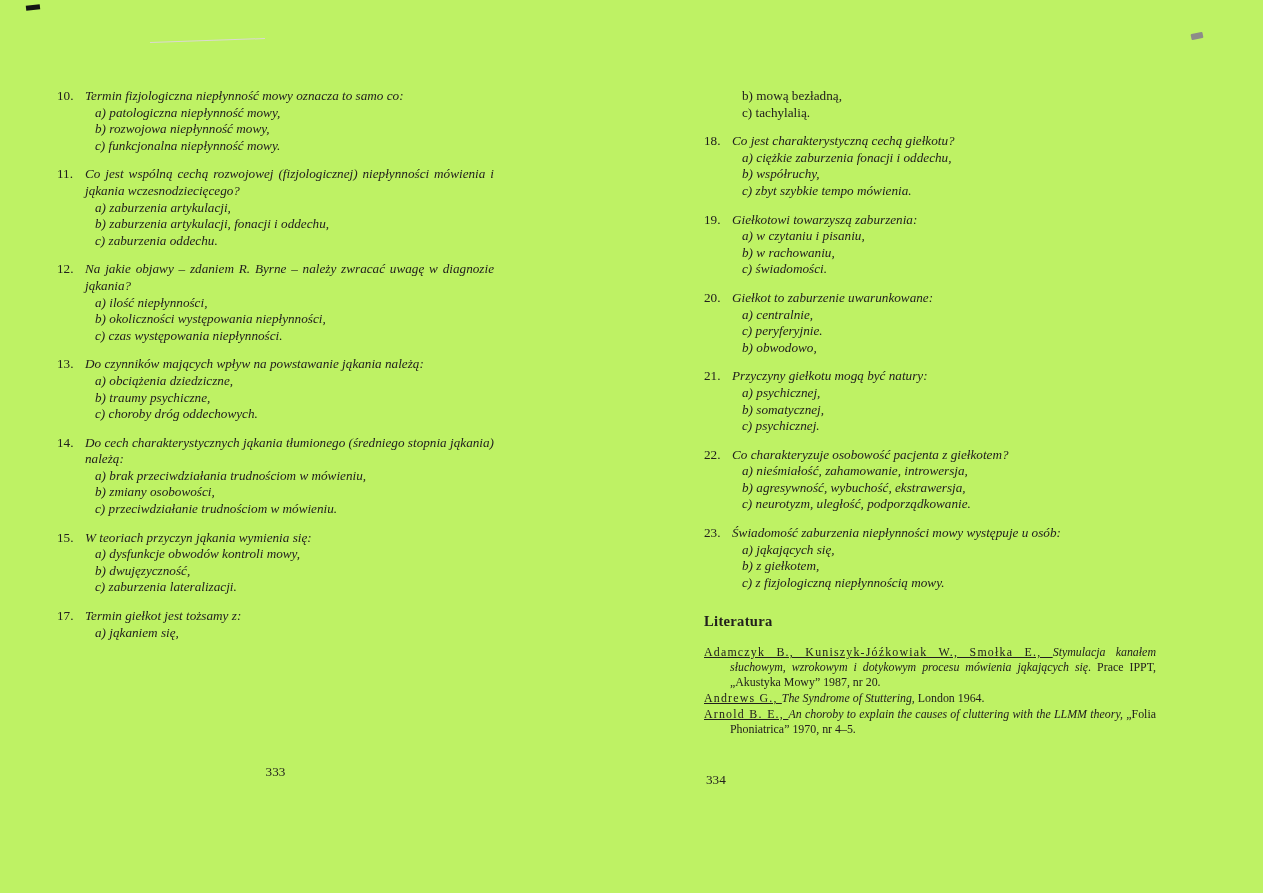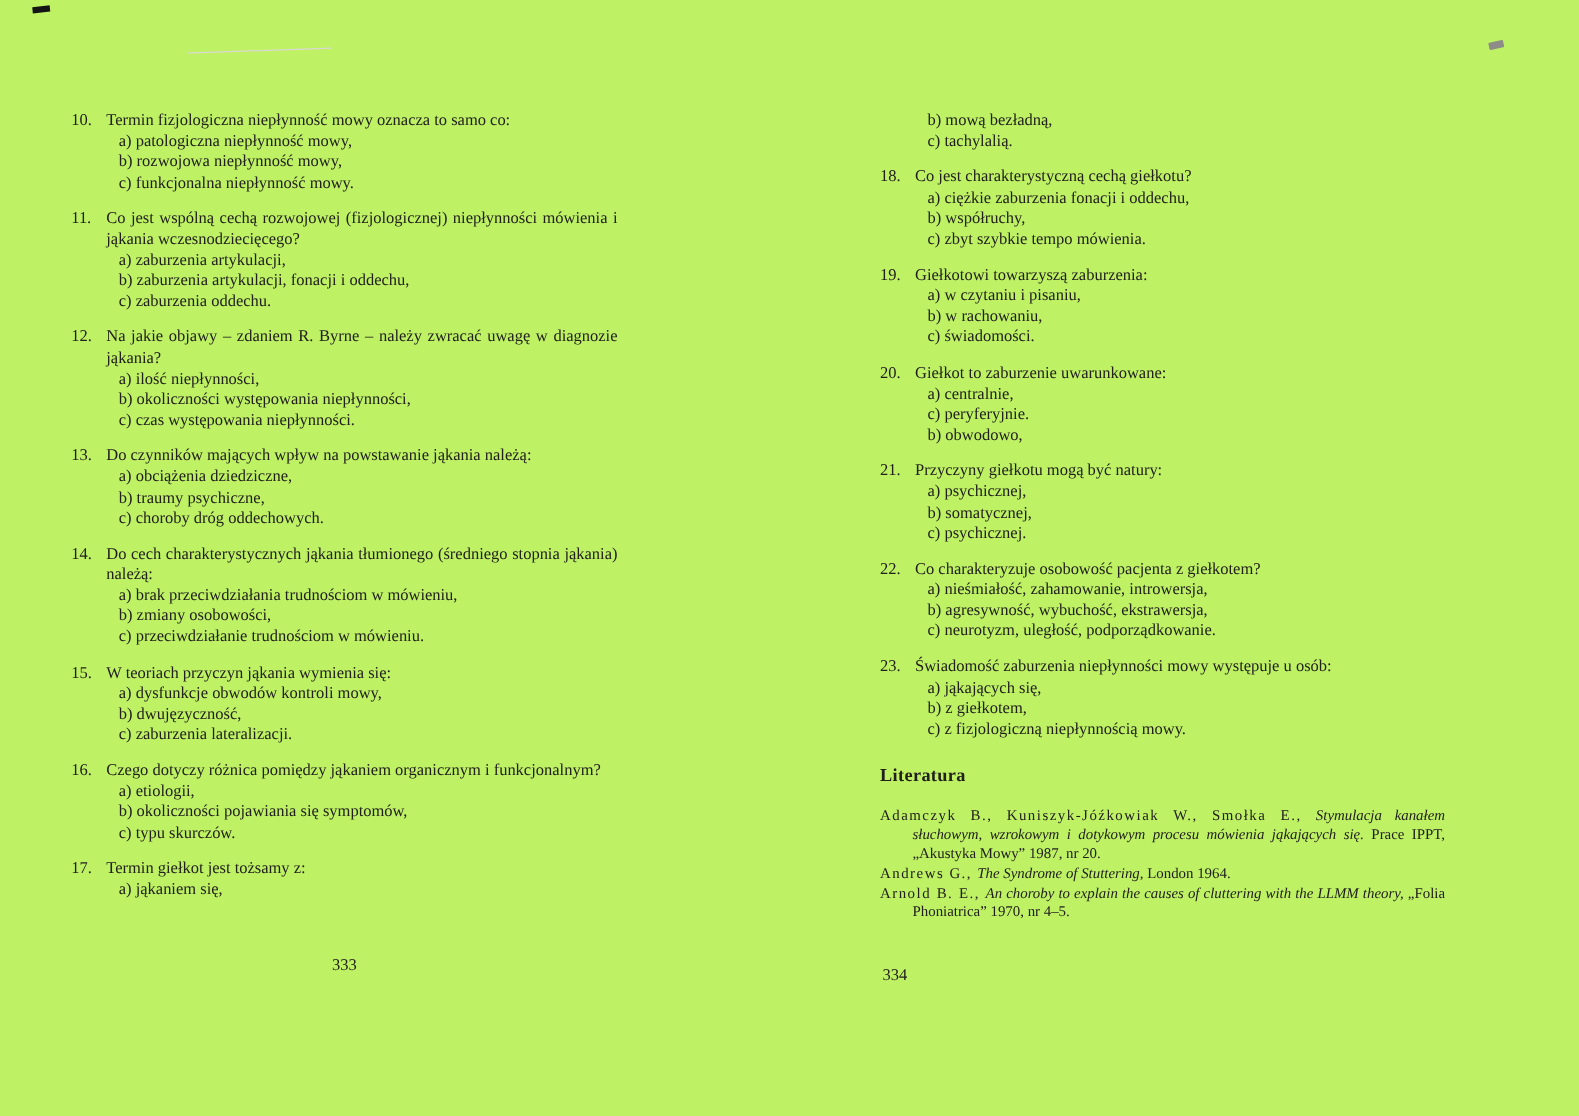--- a/index.html
+++ b/index.html
@@ -26,41 +26,41 @@
     position: absolute;
     top: 88px;
     font-size: 13.2px;
     line-height: 16.6px;
   }
   .col-left  { left: 57px;  width: 437px; }
   .col-right { left: 704px; width: 452px; }
 
   .question { display: flex; margin-bottom: 12px; }
   .q-num { flex: 0 0 28px; }
-  .q-body { flex: 1; }
+  .q-body { flex: 1; font-style: italic; }
   .q-stem { text-align: justify; }
   .q-options { margin-left: 10px; }
 
   .cont-options { margin-left: 38px; margin-bottom: 12px; }
 
   .lit-heading {
     font-weight: bold;
     font-size: 14.6px;
     margin: 22px 0 15px 0;
     letter-spacing: 0.3px;
   }
   .lit-entry {
     font-size: 11.9px;
     line-height: 14.9px;
     padding-left: 26px;
     text-indent: -26px;
     text-align: justify;
     margin-bottom: 1px;
   }
-  .lit-authors { letter-spacing: 1.2px; }
+  .lit-authors { letter-spacing: 1.2px; text-decoration: underline; }
   .lit-title { font-style: italic; }
 
   .page-num {
     position: absolute;
     font-size: 13.2px;
     color: #22201d;
   }
   .page-num-left  { left: 57px; top: 764px; width: 437px; text-align: center; }
   .page-num-right { left: 706px; top: 772px; }
 </style>
@@ -135,31 +135,20 @@
           <div class="q-body">
             <div class="q-stem">W teoriach przyczyn jąkania wymienia się:</div>
             <div class="q-options">
               <div class="q-option">a) dysfunkcje obwodów kontroli mowy,</div>
               <div class="q-option">b) dwujęzyczność,</div>
               <div class="q-option">c) zaburzenia lateralizacji.</div>
             </div>
           </div>
         </div>
         <div class="question">
-          <span class="q-num">16.</span>
-          <div class="q-body">
-            <div class="q-stem">Czego dotyczy różnica pomiędzy jąkaniem organicznym i funkcjonalnym?</div>
-            <div class="q-options">
-              <div class="q-option">a) etiologii,</div>
-              <div class="q-option">b) okoliczności pojawiania się symptomów,</div>
-              <div class="q-option">c) typu skurczów.</div>
-            </div>
-          </div>
-        </div>
-        <div class="question">
           <span class="q-num">17.</span>
           <div class="q-body">
             <div class="q-stem">Termin giełkot jest tożsamy z:</div>
             <div class="q-options">
               <div class="q-option">a) jąkaniem się,</div>
             </div>
           </div>
         </div>
       </div>
   </div>

